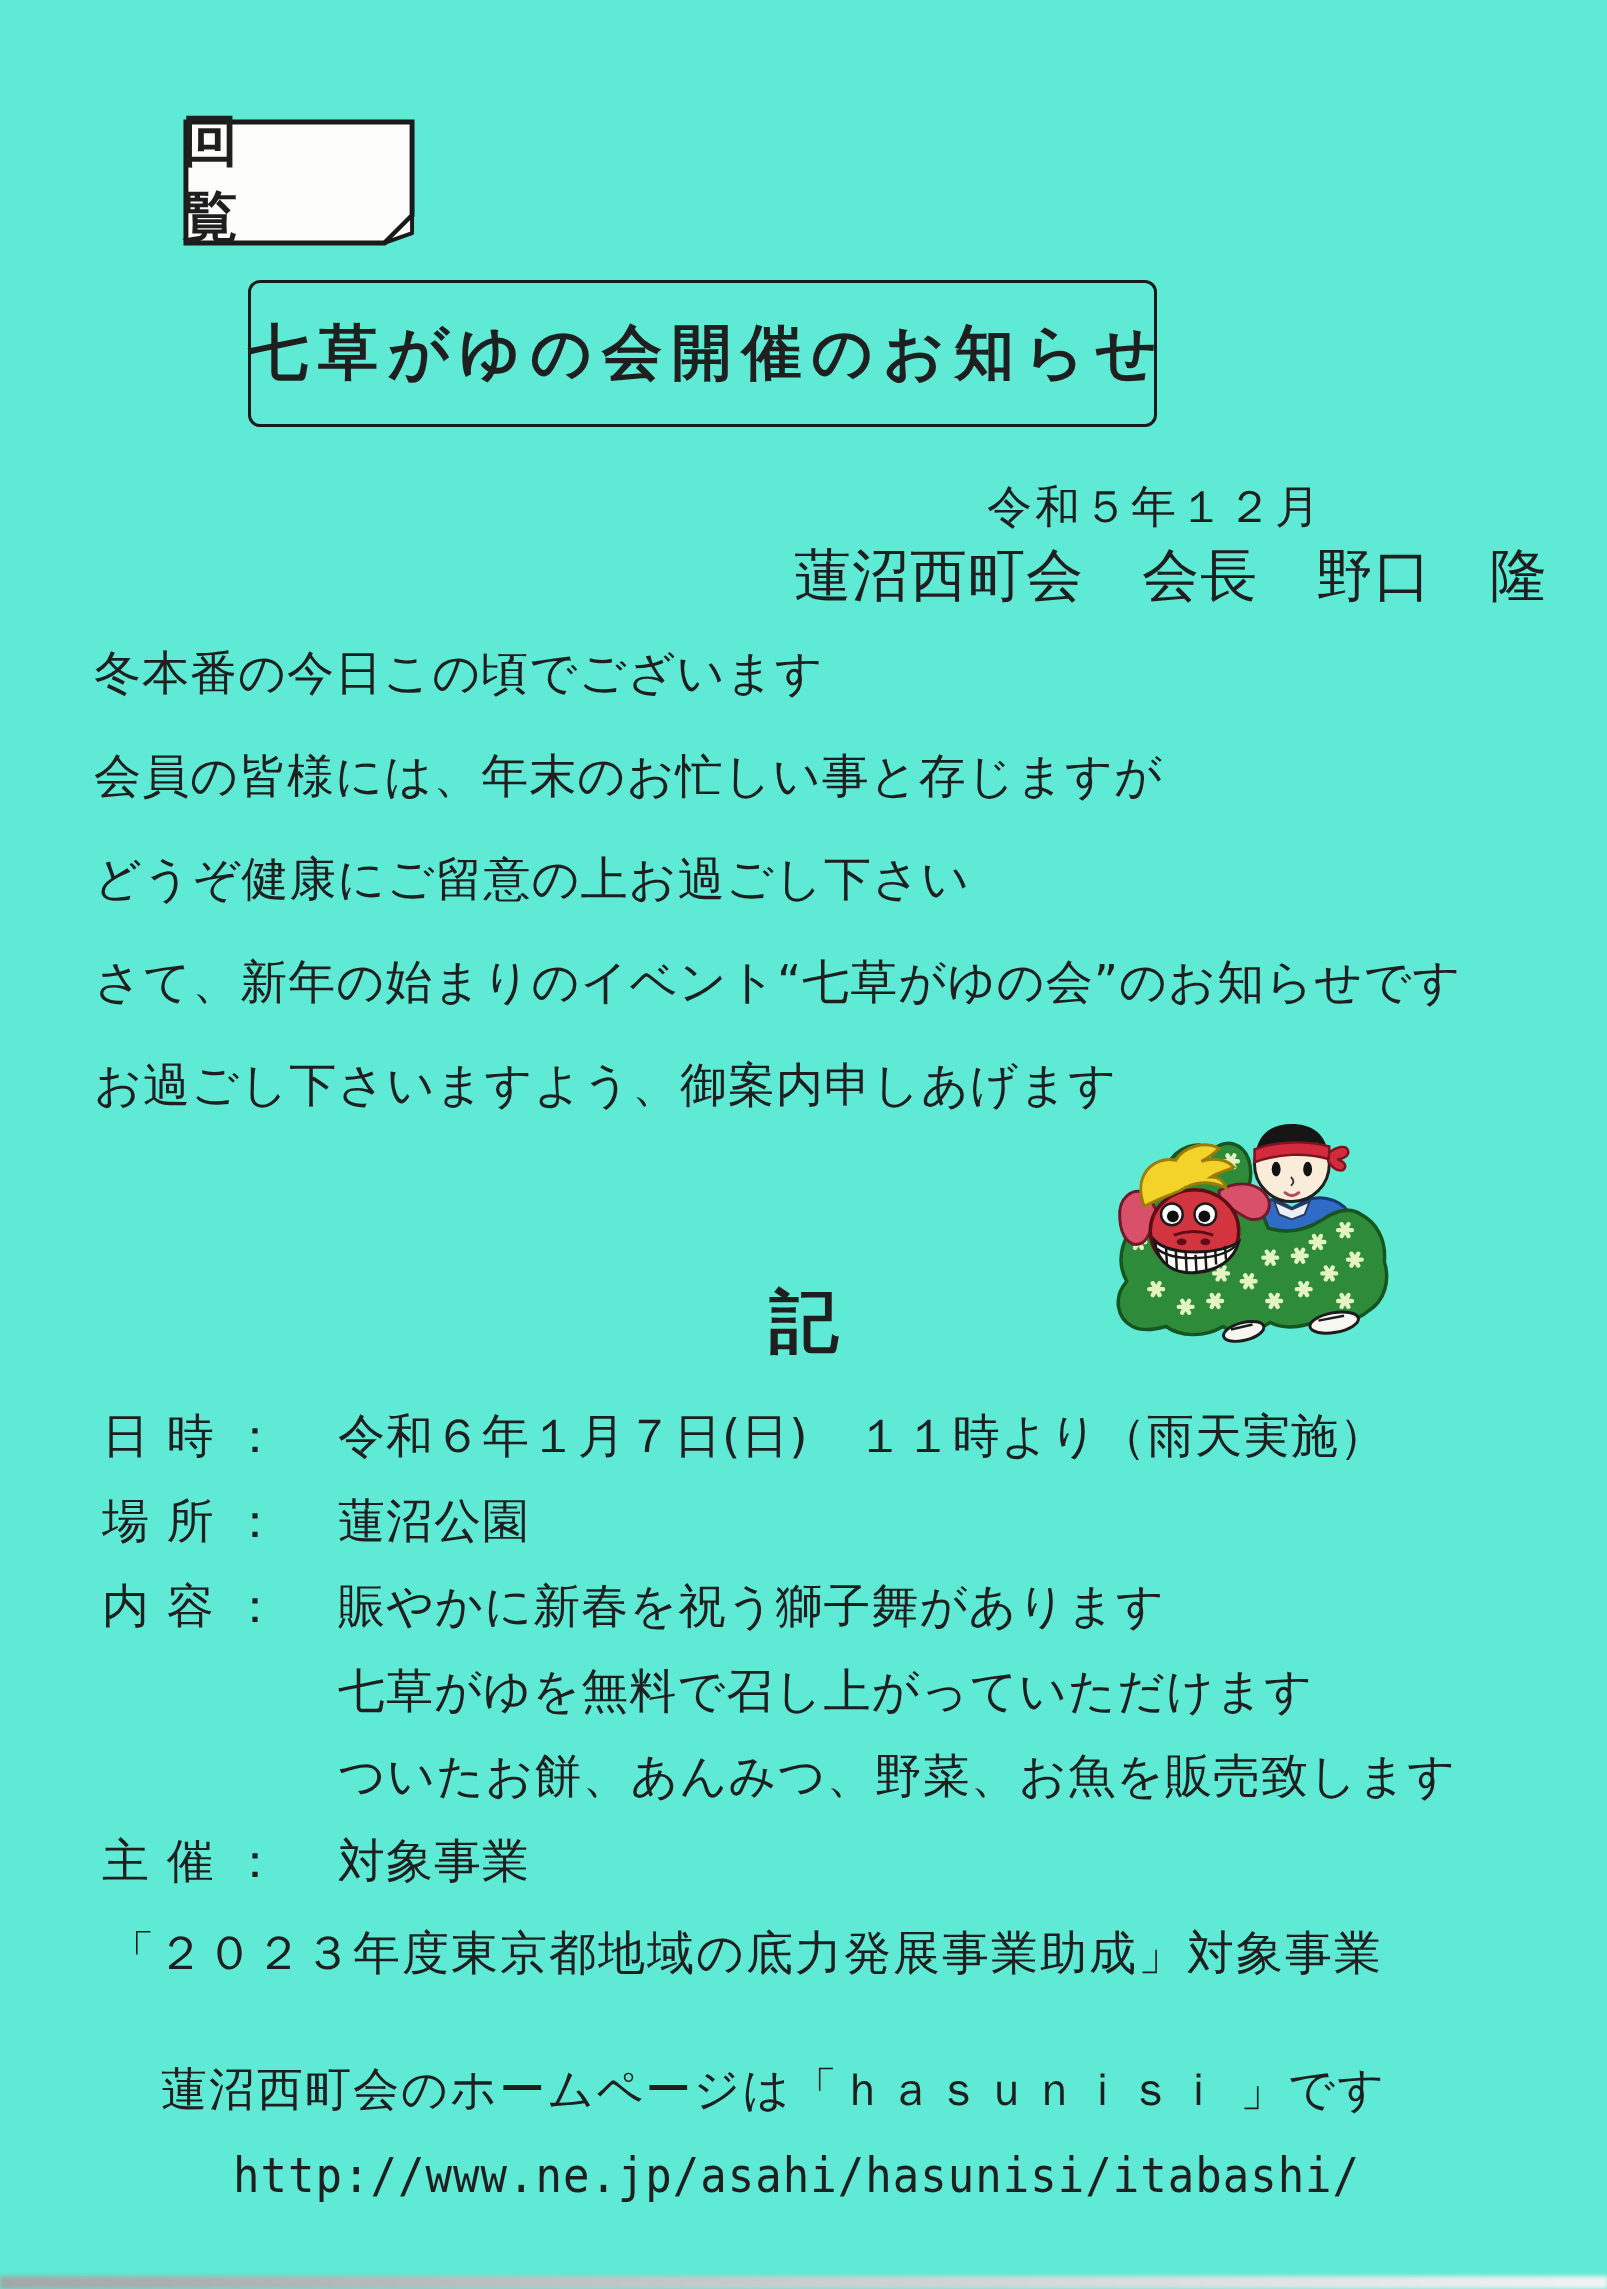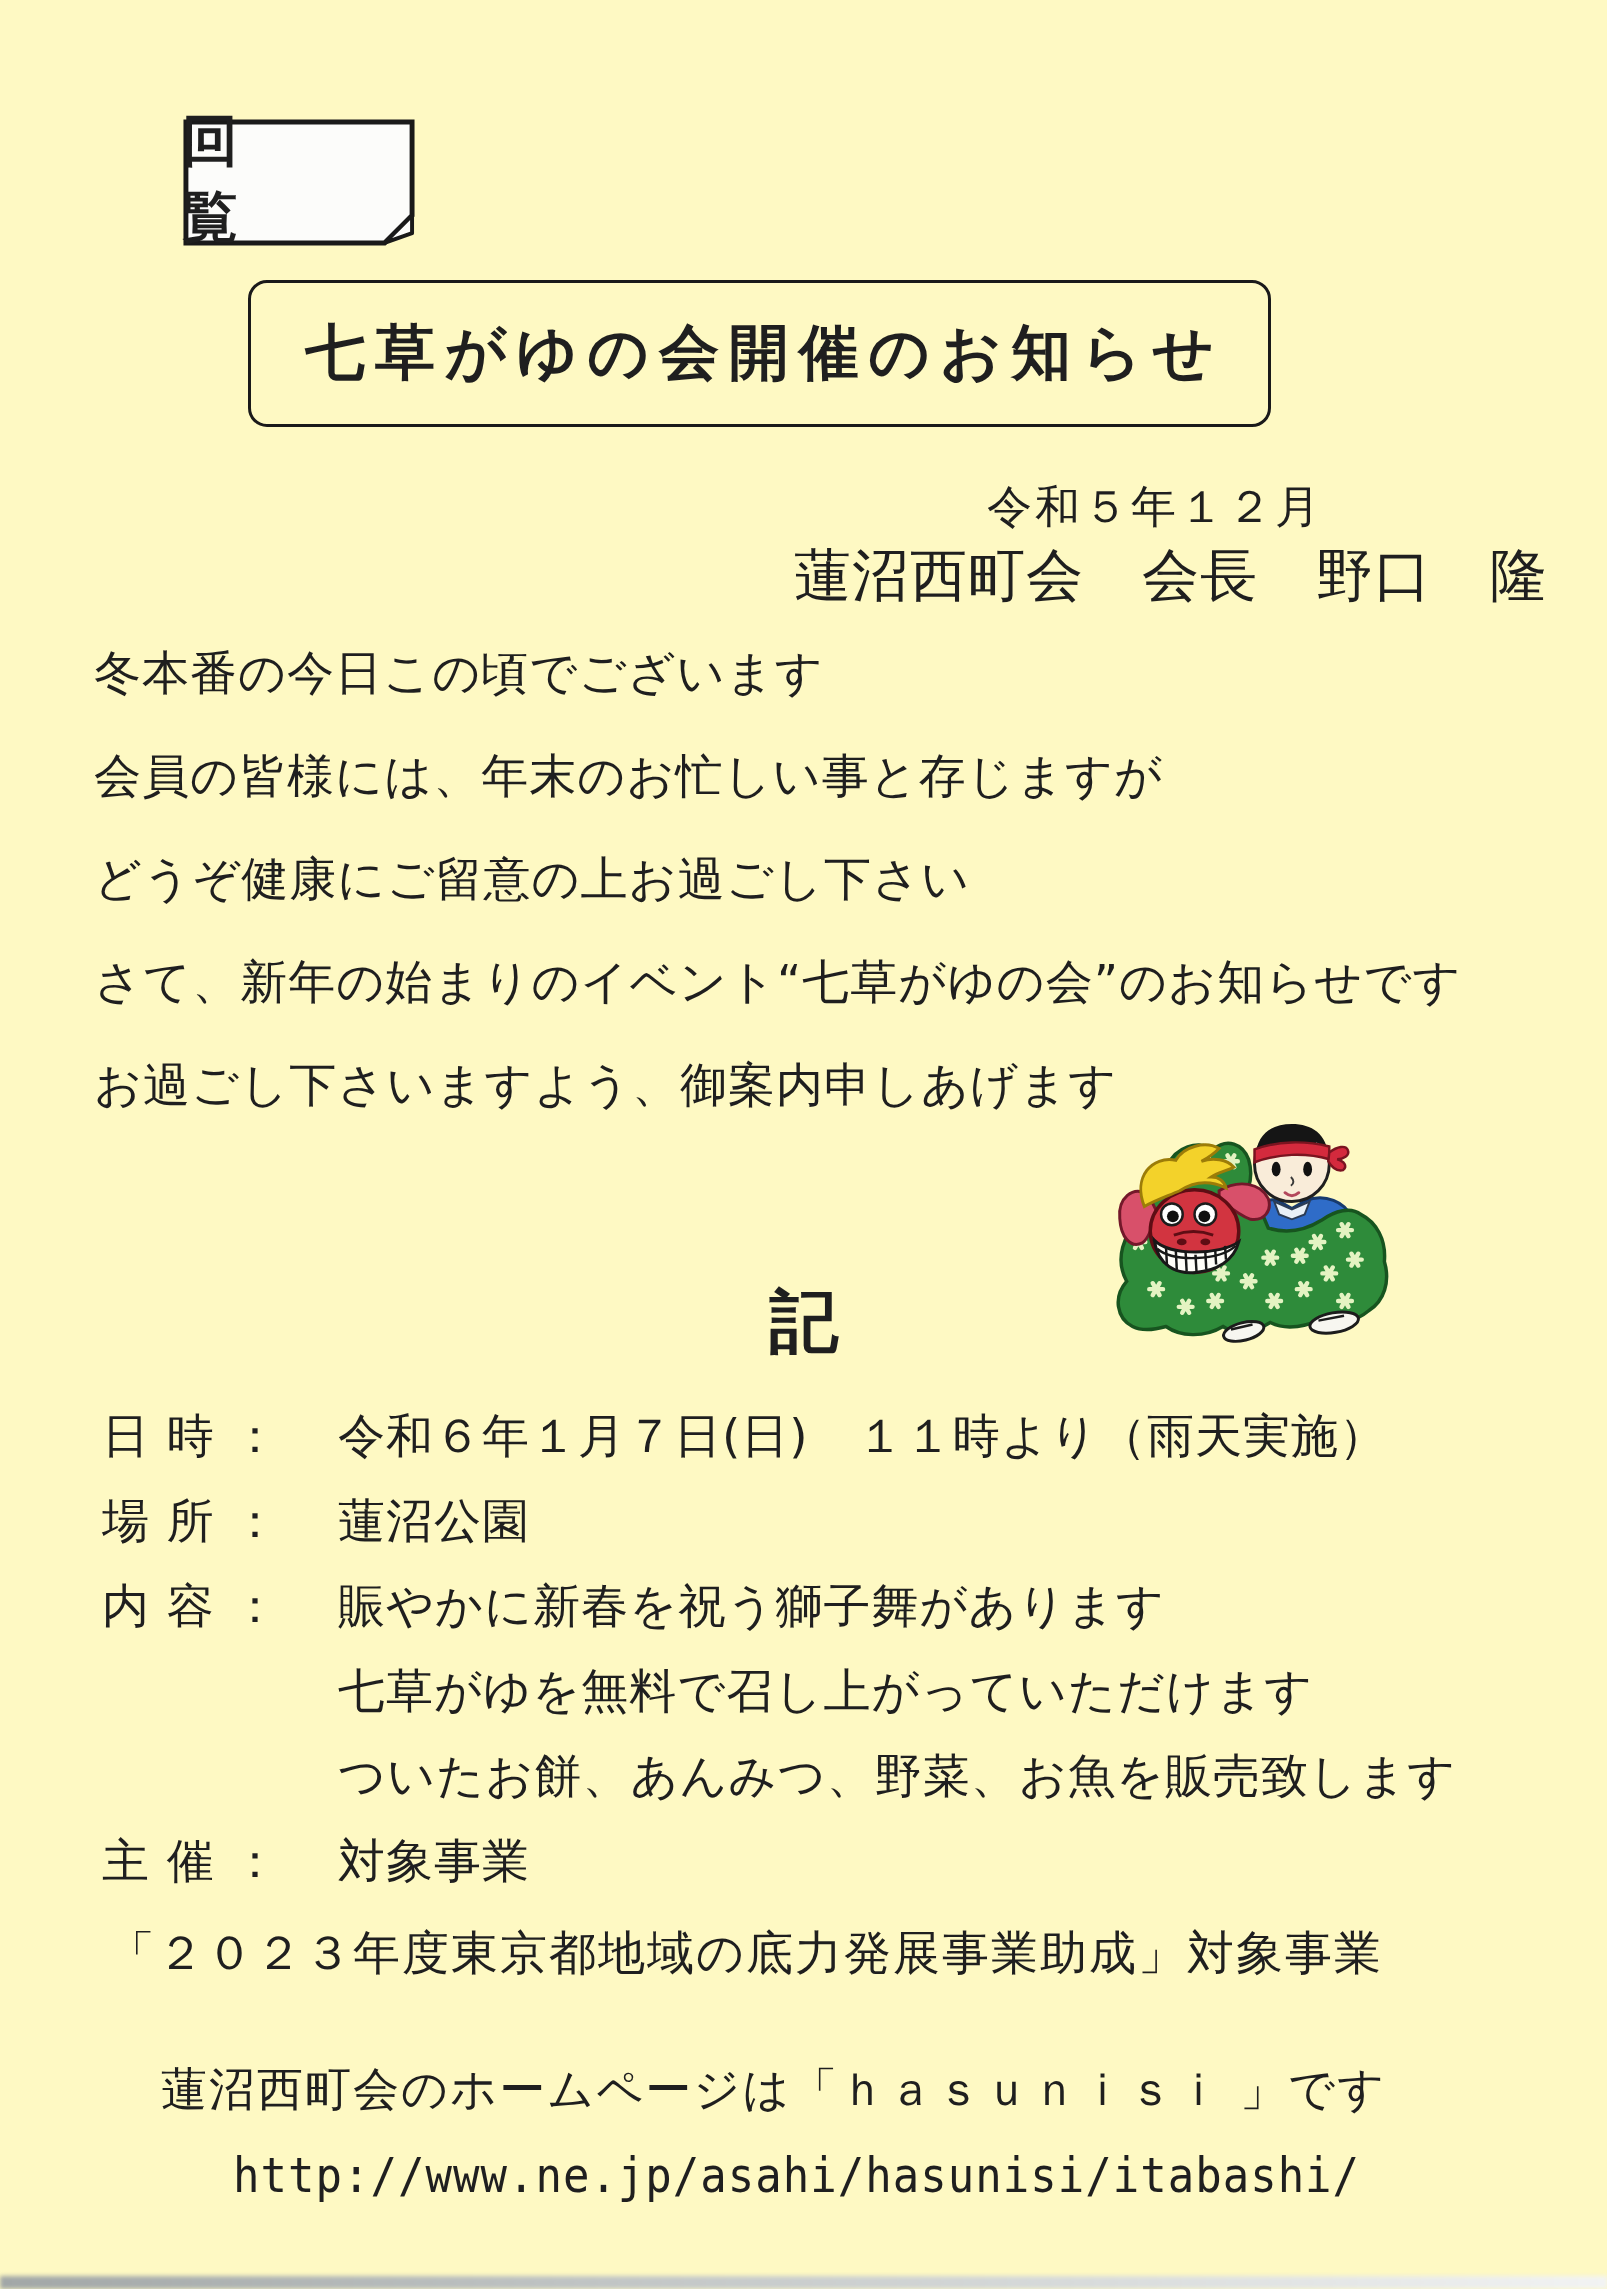--- a/index.html
+++ b/index.html
@@ -1,32 +1,32 @@
 <!DOCTYPE html>
 <html><head>
 <meta charset="utf-8">
 <style>
   html,body{margin:0;padding:0;background:#e8e8e8;}
   .page{
     position:relative;width:1608px;height:2289px;margin:0 auto;
-    background:#fef9c3;color:#1f1f1f;overflow:hidden;
+    background:#5eead4;color:#1f1f1f;overflow:hidden;
     font-family:"DejaVu Sans","Liberation Sans",sans-serif;
   }
   
   .kairan-box{position:absolute;left:182px;top:118px;width:234px;height:129px;}
   .kairan-box svg{position:absolute;left:0;top:0;width:100%;height:100%;}
   .kairan-label{
     position:absolute;inset:0;display:flex;align-items:center;justify-content:center;
     font-size:56px;font-weight:600;padding-bottom:5.9px;box-sizing:border-box;
   }
   .kairan-label span{letter-spacing:45px;margin-right:-45px;}
   
   .title-box{
-    position:absolute;left:248px;top:280px;width:1023px;height:147px;
-    border:3.9px solid #1a1a1a;border-radius:19px;box-sizing:border-box;
+    position:absolute;left:248px;top:280px;width:909px;height:147px;
+    border:3.9px solid #1a1a1a;border-radius:12px;box-sizing:border-box;
     display:flex;align-items:center;justify-content:center;
   }
   .title-box .t{font-size:60px;font-weight:600;letter-spacing:9.9px;margin-right:-9.9px;white-space:nowrap;}
   .date-line{position:absolute;left:987px;top:477px;font-size:45px;letter-spacing:3px;white-space:nowrap;}
   .sender-line{position:absolute;left:794px;top:538px;font-size:57px;letter-spacing:1px;white-space:nowrap;}
   .body-block{position:absolute;left:94px;top:621px;font-size:47px;line-height:103px;letter-spacing:1px;}
   .body-line{height:103px;white-space:nowrap;}
   .illu{position:absolute;left:1105px;top:1111px;width:301px;height:252px;}
   .ki-heading{position:absolute;left:0;top:1287px;width:100%;text-align:center;
     font-size:69px;font-weight:600;line-height:1;}

